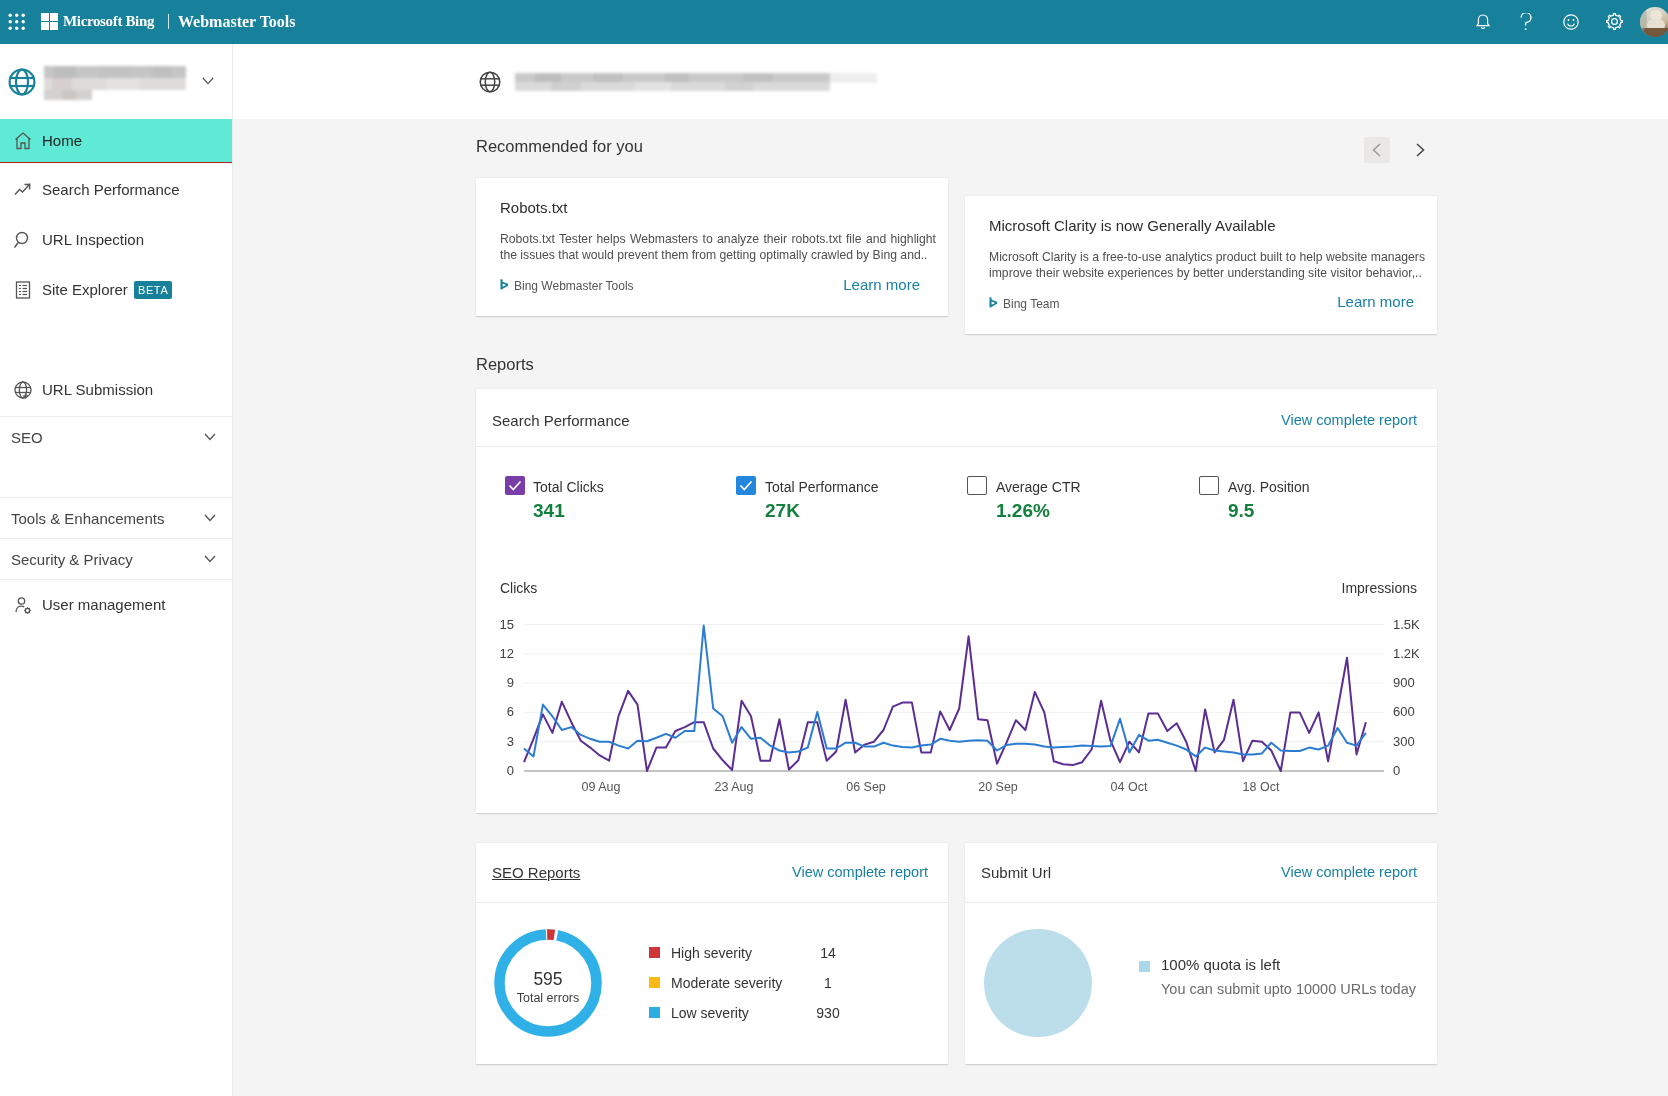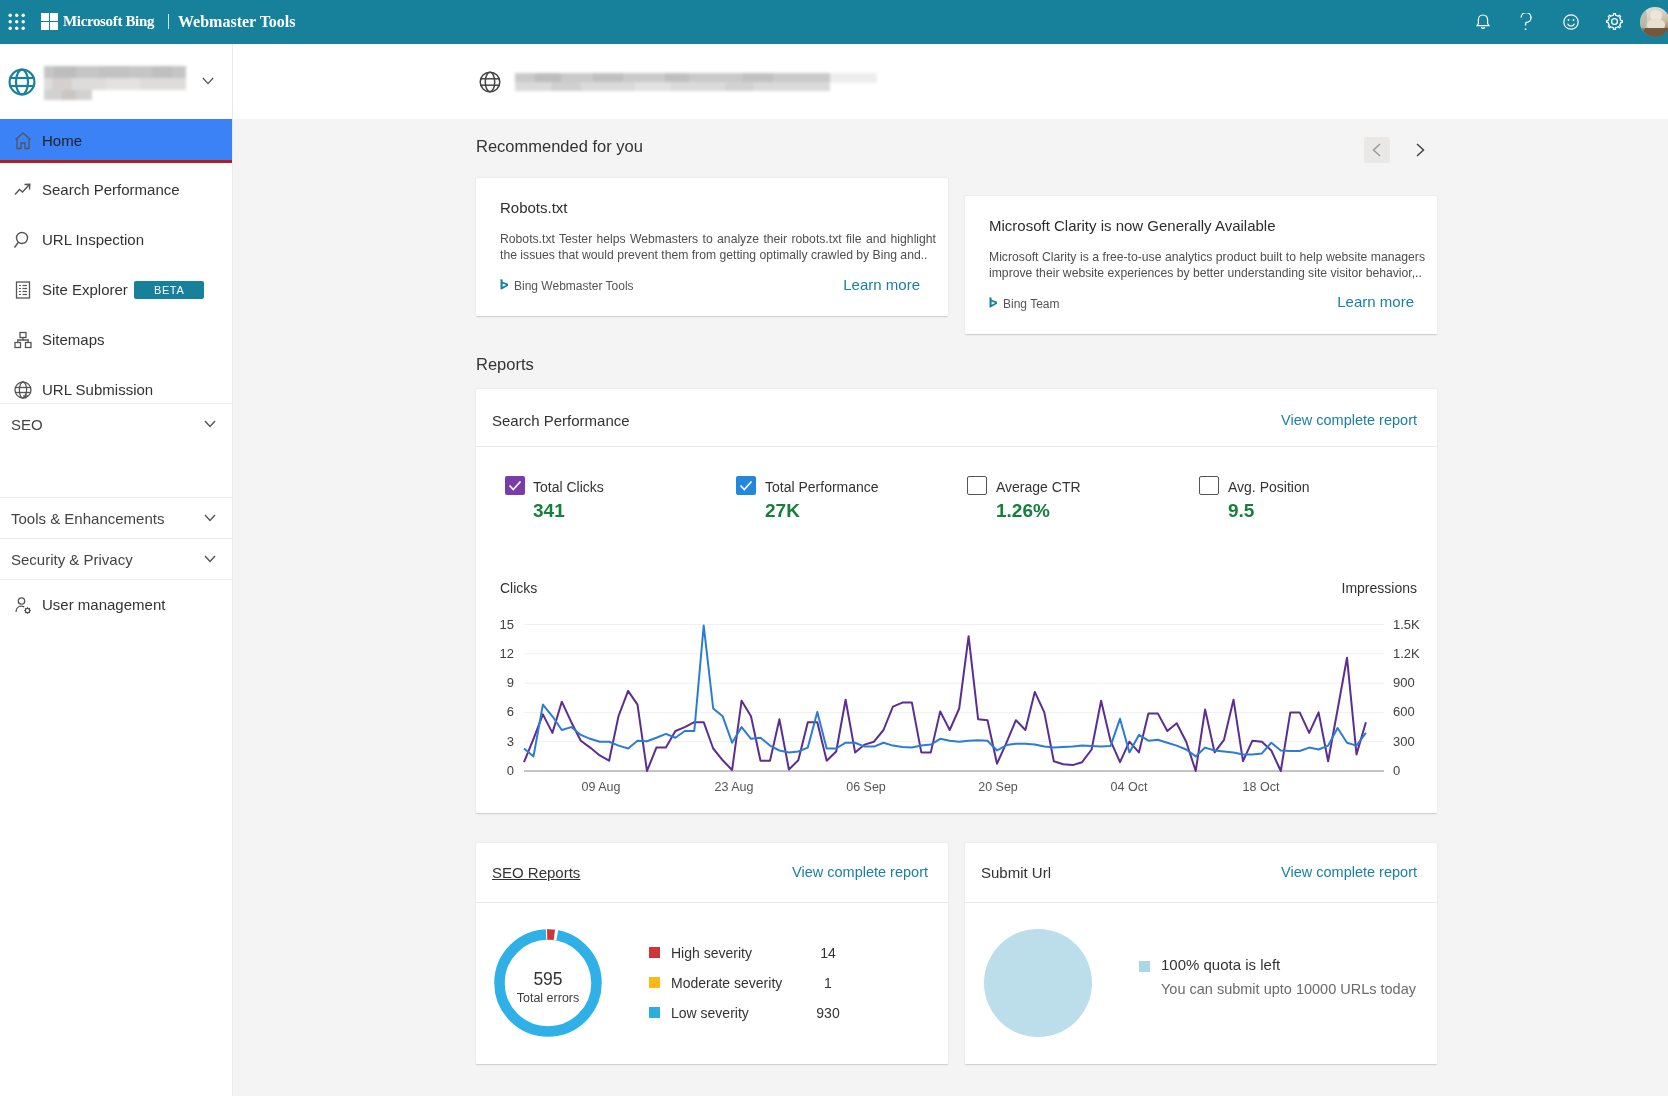--- a/index.html
+++ b/index.html
@@ -106,21 +106,21 @@
     <div class="abs" style="left:0;top:12px;width:142px;height:12px;background:#dedcdb;"></div>
     <div class="abs" style="left:8px;top:12px;width:20px;height:12px;background:#d5d0ce;"></div>
     <div class="abs" style="left:62px;top:12px;width:34px;height:12px;background:#e4e2e1;"></div>
     <div class="abs" style="left:0;top:24px;width:48px;height:10px;background:#d3d1d0;"></div>
     <div class="abs" style="left:18px;top:24px;width:14px;height:10px;background:#c9c6c4;"></div>
   </div>
   <svg class="chev" style="right:18px;top:33px" width="14" height="9" viewBox="0 0 14 9">
       <path d="M1 1 L7 7.5 L13 1" fill="none" stroke="#555" stroke-width="1.5"></path>
     </svg>
 
-  <div class="navitem" style="top:75px;background:#3b82f6;border-bottom:3px solid #b91c1c;">
+  <div class="navitem" style="top:75px;background:#5eead4;border-bottom:1px solid #b91c1c;">
     <svg class="ic" viewBox="0 0 22 22">
         <path d="M3.5 9.5 L11 3 L18.5 9.5 M5 8.8 L5 18.5 L9 18.5 L9 13 L13 13 L13 18.5 L17 18.5 L17 8.8" fill="none" stroke="#555" stroke-width="1.3"></path>
       </svg>
     <span class="lbl" style="color:#222;">Home</span>
   </div>
   <div class="navitem" style="top:124px;">
     <svg class="ic" viewBox="0 0 22 22">
         <path d="M3 15.5 L7.5 10.5 L10.5 13 L17 6" fill="none" stroke="#555" stroke-width="1.4"></path>
         <path d="M12.5 5.5 L17.8 5.2 L17.5 10.5" fill="none" stroke="#555" stroke-width="1.4"></path>
       </svg>
@@ -139,46 +139,37 @@
         <line x1="7" y1="6.5" x2="9" y2="6.5" stroke="#555" stroke-width="1.2"></line>
         <line x1="10.5" y1="6.5" x2="15" y2="6.5" stroke="#555" stroke-width="1.2"></line>
         <line x1="7" y1="9.5" x2="9" y2="9.5" stroke="#555" stroke-width="1.2"></line>
         <line x1="10.5" y1="9.5" x2="15" y2="9.5" stroke="#555" stroke-width="1.2"></line>
         <line x1="7" y1="12.5" x2="9" y2="12.5" stroke="#555" stroke-width="1.2"></line>
         <line x1="10.5" y1="12.5" x2="15" y2="12.5" stroke="#555" stroke-width="1.2"></line>
         <line x1="7" y1="15.5" x2="9" y2="15.5" stroke="#555" stroke-width="1.2"></line>
         <line x1="10.5" y1="15.5" x2="15" y2="15.5" stroke="#555" stroke-width="1.2"></line>
       </svg>
     <span class="lbl">Site Explorer</span>
-    <span style="position:absolute;left:134px;top:13px;background:#17809b;color:#fff;font-size:11px;letter-spacing:0.6px;padding:3px 20px;border-radius:2px;">BETA</span>
-  </div>
-  <div class="navitem" style="top:274px;">
-    <svg class="ic" viewBox="0 0 22 22">
-        <rect x="8" y="3.5" width="6" height="5" fill="none" stroke="#555" stroke-width="1.3"></rect>
-        <rect x="3" y="13.5" width="5.5" height="5" fill="none" stroke="#555" stroke-width="1.3"></rect>
-        <rect x="13.5" y="13.5" width="5.5" height="5" fill="none" stroke="#555" stroke-width="1.3"></rect>
-        <path d="M11 8.5 L11 11 M5.8 13.5 L5.8 11 L16.2 11 L16.2 13.5" fill="none" stroke="#555" stroke-width="1.3"></path>
-      </svg>
-    <span class="lbl">Sitemaps</span>
+    <span style="position:absolute;left:134px;top:13px;background:#17809b;color:#fff;font-size:11px;letter-spacing:0.6px;padding:3px 4px;border-radius:2px;">BETA</span>
   </div>
   <div class="navitem" style="top:324px;">
     <svg class="ic" viewBox="0 0 22 22">
         <g fill="none" stroke="#555" stroke-width="1.3">
           <circle cx="11" cy="11" r="8"></circle>
           <ellipse cx="11" cy="11" rx="3.6" ry="8"></ellipse>
           <line x1="3" y1="8.5" x2="19" y2="8.5"></line>
           <line x1="3" y1="13.5" x2="19" y2="13.5"></line>
           <line x1="13.5" y1="14.5" x2="13.5" y2="19.5"></line>
           <line x1="11" y1="17" x2="16" y2="17"></line>
         </g>
       </svg>
     <span class="lbl">URL Submission</span>
   </div>
 
-  <div class="sect" style="top:359px;padding-left:28px;">
+  <div class="sect" style="top:372px;padding-left:28px;">
     <span class="lbl">SEO</span>
     <svg class="chev" viewBox="0 0 12 8">
         <path d="M1 1 L6 6.5 L11 1" fill="none" stroke="#555" stroke-width="1.4"></path>
       </svg>
   </div>
   <div class="sect" style="top:453px;">
     <span class="lbl">Tools &amp; Enhancements</span>
     <svg class="chev" viewBox="0 0 12 8">
         <path d="M1 1 L6 6.5 L11 1" fill="none" stroke="#555" stroke-width="1.4"></path>
       </svg>

